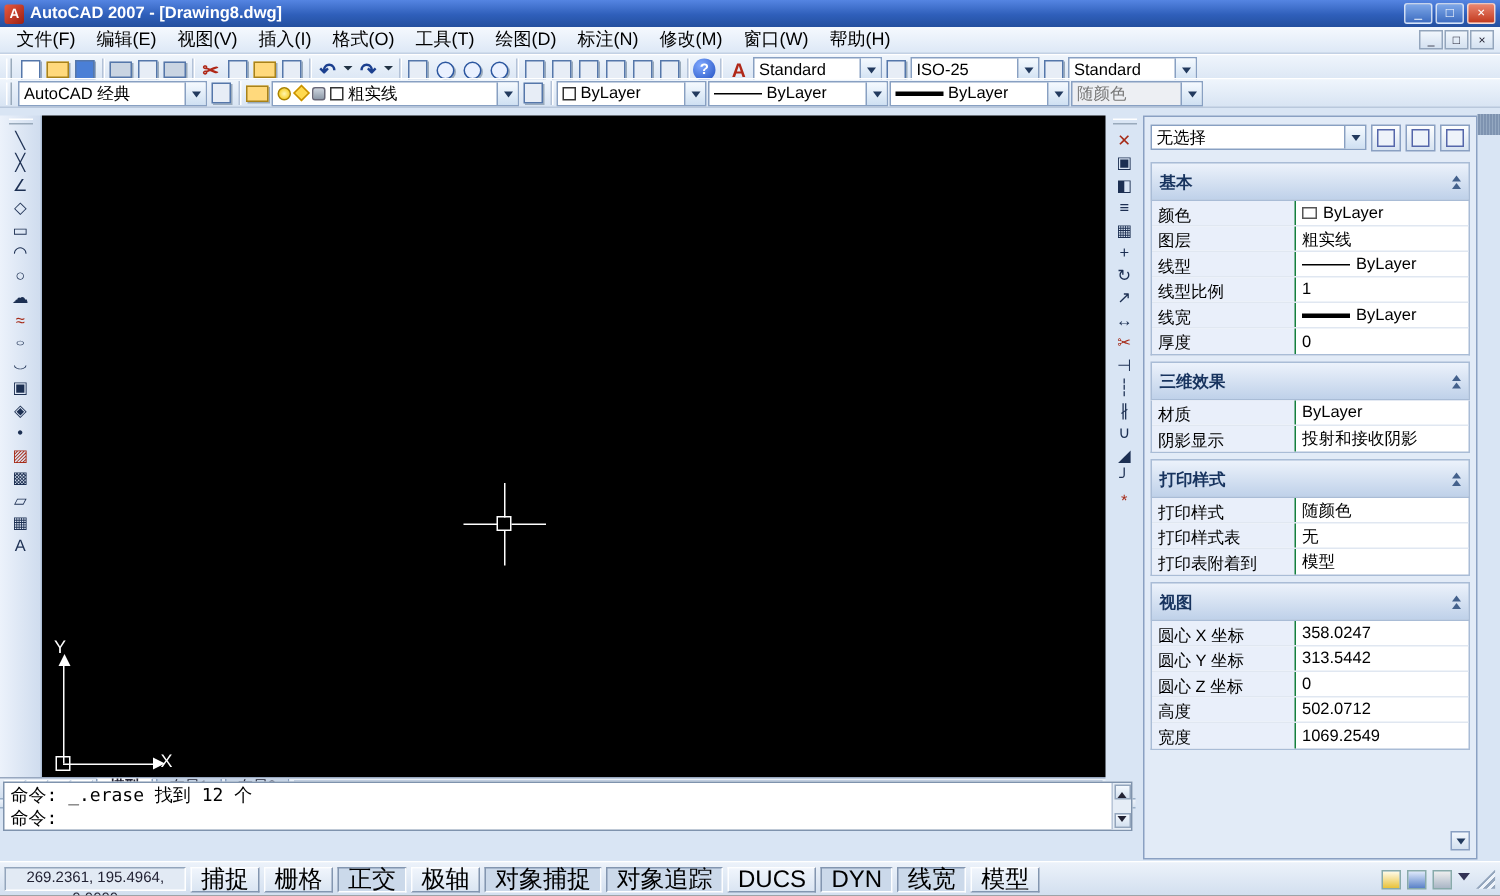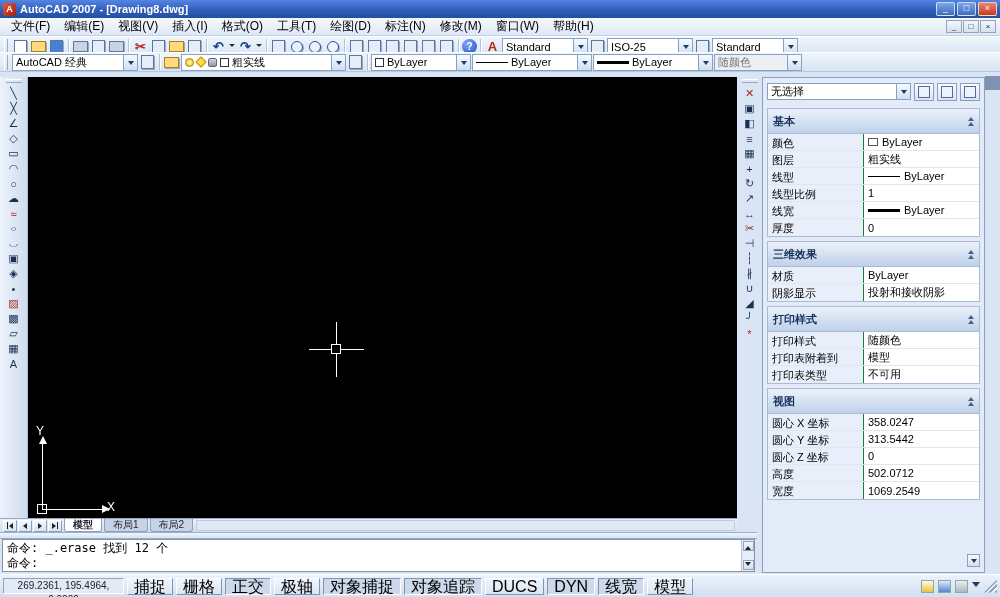--- a/index.html
+++ b/index.html
@@ -73,21 +73,21 @@
 .tn{width:14px;height:12px;background:linear-gradient(#f2f7fd,#d8e4f2);border:1px solid;border-color:#fff #8aa0c0 #8aa0c0 #fff;display:flex;align-items:center;justify-content:center;gap:1px;flex:0 0 auto}
 .tri-l{width:0;height:0;border-top:3px solid transparent;border-bottom:3px solid transparent;border-right:4px solid #222}
 .tri-r{width:0;height:0;border-top:3px solid transparent;border-bottom:3px solid transparent;border-left:4px solid #222}
 .bar{width:1px;height:7px;background:#222}
 .tab{padding:0 8px;height:13px;line-height:12px;background:#c6d4e6;border:1px solid #8aa0c0;border-top:none;border-radius:0 0 3px 3px;margin-left:1px;color:#223;flex:0 0 auto}
 .tab.active{background:#fff;font-weight:bold}
 .tabtrack{flex:1;height:11px;margin:0 2px;background:#dfe9f4;border:1px solid #c0cddf}
 
 .split{position:absolute;left:0;top:532px;width:757px;height:7px;background:linear-gradient(#f0f5fc,#d6e2f1);border-top:1px solid #9ab0c8;border-bottom:1px solid #9ab0c8}
 
-.cmd{position:absolute;left:2px;top:539px;width:753px;height:33px;background:#fff;border:1px solid #7f93ad;font-family:"DejaVu Sans Mono",monospace;font-size:12px;padding:1px 16px 1px 4px;color:#000}
+.cmd{position:absolute;left:2px;top:521px;width:753px;height:33px;background:#fff;border:1px solid #7f93ad;font-family:"DejaVu Sans Mono",monospace;font-size:12px;padding:1px 16px 1px 4px;color:#000}
 .cmd .l{height:15px;line-height:15px;white-space:pre}
 .cmdsb{position:absolute;right:0;top:0;width:13px;height:31px;background:#e5edf6;border-left:1px solid #b9c6d8}
 .cmdsb .ar{width:11px;height:10px;margin:1px auto;background:linear-gradient(#f4f9fe,#d3e0ef);border:1px solid #93a5bc;display:flex;align-items:center;justify-content:center}
 .cmdsb .up::after{content:"";border:3px solid transparent;border-bottom:4px solid #223}
 .cmdsb .dn{position:absolute;bottom:0;left:0;right:0;margin:1px auto}
 .cmdsb .dn::after{content:"";border:3px solid transparent;border-top:4px solid #223}
 
 .status{position:absolute;left:0;top:574px;width:1000px;height:23px;background:linear-gradient(#ecf2fa,#d2dfef);border-top:1px solid #fff;display:flex;align-items:center;padding:0 3px;gap:3px}
 .coords{width:121px;height:16px;line-height:14px;text-align:center;border:1px solid;border-color:#93a5bc #fff #fff #93a5bc;background:#e2eaf4;color:#223;font-size:10px;flex:0 0 auto}
 .sb{height:17px;line-height:15px;padding:0 6px;border:1px solid;border-color:#fdfeff #8396b0 #8396b0 #fdfeff;background:linear-gradient(#f0f5fc,#dae5f2);font-size:16px;white-space:nowrap;flex:0 0 auto}
@@ -395,26 +395,26 @@
             <i></i>
             <i></i>
           </span>
       </div>
       <div class="rows">
         <div class="prow">
           <span class="pl">打印样式</span>
           <span class="pv">随颜色</span>
         </div>
         <div class="prow">
+          <span class="pl">打印样式表</span>
+          <span class="pv">无</span>
+        </div>
+        <div class="prow">
           <span class="pl">打印表附着到</span>
           <span class="pv">模型</span>
-        </div>
-        <div class="prow">
-          <span class="pl">打印表类型</span>
-          <span class="pv">不可用</span>
         </div>
       </div>
     </div>
 
     <div class="sect">
       <div class="sect-h">
         <span>视图</span>
         <span class="chev">
             <i></i>
             <i></i>

